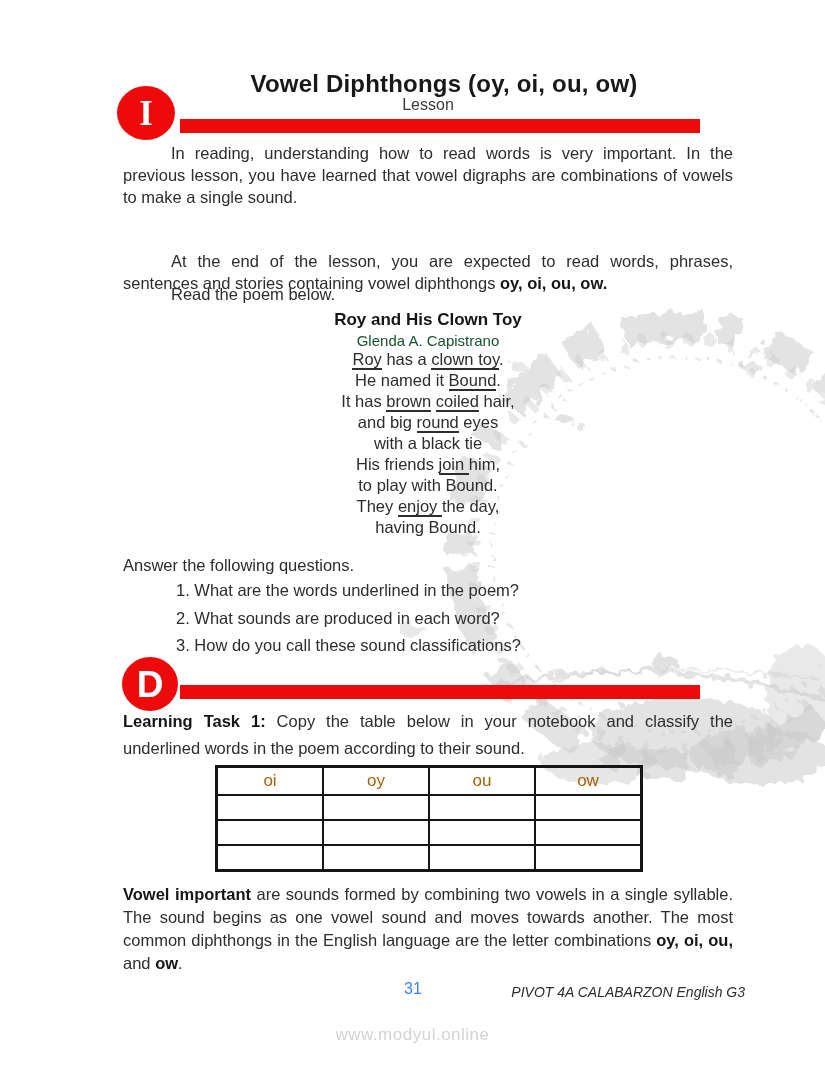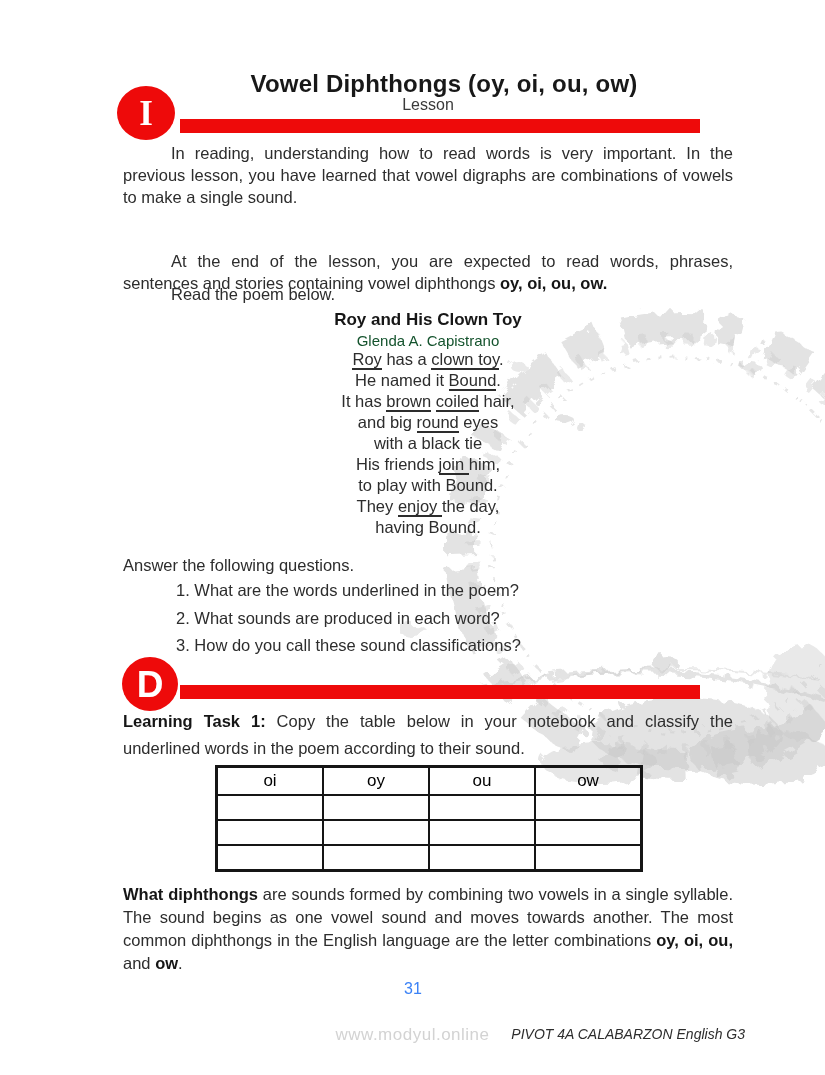--- a/index.html
+++ b/index.html
@@ -37,29 +37,29 @@
   .poem-line .u{border-bottom:2px solid #2d2d2d; padding-bottom:0px;}
   
   .q-lead{position:absolute; left:123px; top:556px; font-size:16.5px;}
   .q-list{position:absolute; left:176px; top:577px; width:560px; text-align:left;}
   .q-item{font-size:16.5px; line-height:27.5px;}
   
   .task{top:708px; line-height:27px;}
   
   .cls-table{position:absolute; left:215px; top:765px; border-collapse:collapse;}
   .cls-table td{width:104px; border:2px solid #151515; padding:0;
-    font-size:17px; text-align:center; color:#000000;}
+    font-size:17px; text-align:center; color:#a16207;}
   .cls-table tr.hdr td{height:26px;}
   .cls-table tr.empty td{height:23px;}
   .cls-table{border:3px solid #151515;}
   
   .def{top:883px; line-height:23px;}
   
   .page-number{position:absolute; left:123px; top:980px; width:580px; text-align:center; font-size:16px; color:#3b82f6;}
-  .book-label{position:absolute; right:80px; top:984px; font-size:14px; font-style:italic; color:#2d2d2d;margin-top:42px;}
+  .book-label{position:absolute; right:80px; top:984px; font-size:14px; font-style:italic; color:#2d2d2d;}
   .site-watermark{position:absolute; left:0; top:1025px; width:825px; text-align:center;
     font-size:17px; color:#d3d3d3; letter-spacing:.5px;}
   b{color:#161616;}
 </style>
 </head>
 <body>
 
 <div class="page">
 
   <svg class="stamp" viewBox="0 0 425 485" xmlns="http://www.w3.org/2000/svg">
@@ -153,19 +153,19 @@
     </tr>
     <tr class="empty">
       <td></td>
           <td></td>
           <td></td>
           <td></td>
     </tr>
   </tbody>
     </table>
 
-  <p class="body-text def"><b>What diphthongs</b><span> are sounds formed by combining two vowels in a single syllable. The sound begins as one vowel sound and moves towards another. The most common diphthongs in the English language are the letter combinations </span><b>oy, oi, ou,</b><span> and </span><b>ow</b><span>.</span></p>
+  <p class="body-text def"><b>Vowel important</b><span> are sounds formed by combining two vowels in a single syllable. The sound begins as one vowel sound and moves towards another. The most common diphthongs in the English language are the letter combinations </span><b>oy, oi, ou,</b><span> and </span><b>ow</b><span>.</span></p>
 
   <div class="page-number">31</div>
   <div class="book-label">PIVOT 4A CALABARZON English G3</div>
   <div class="site-watermark">www.modyul.online</div>
 
 </div>
 
 </body></html>

